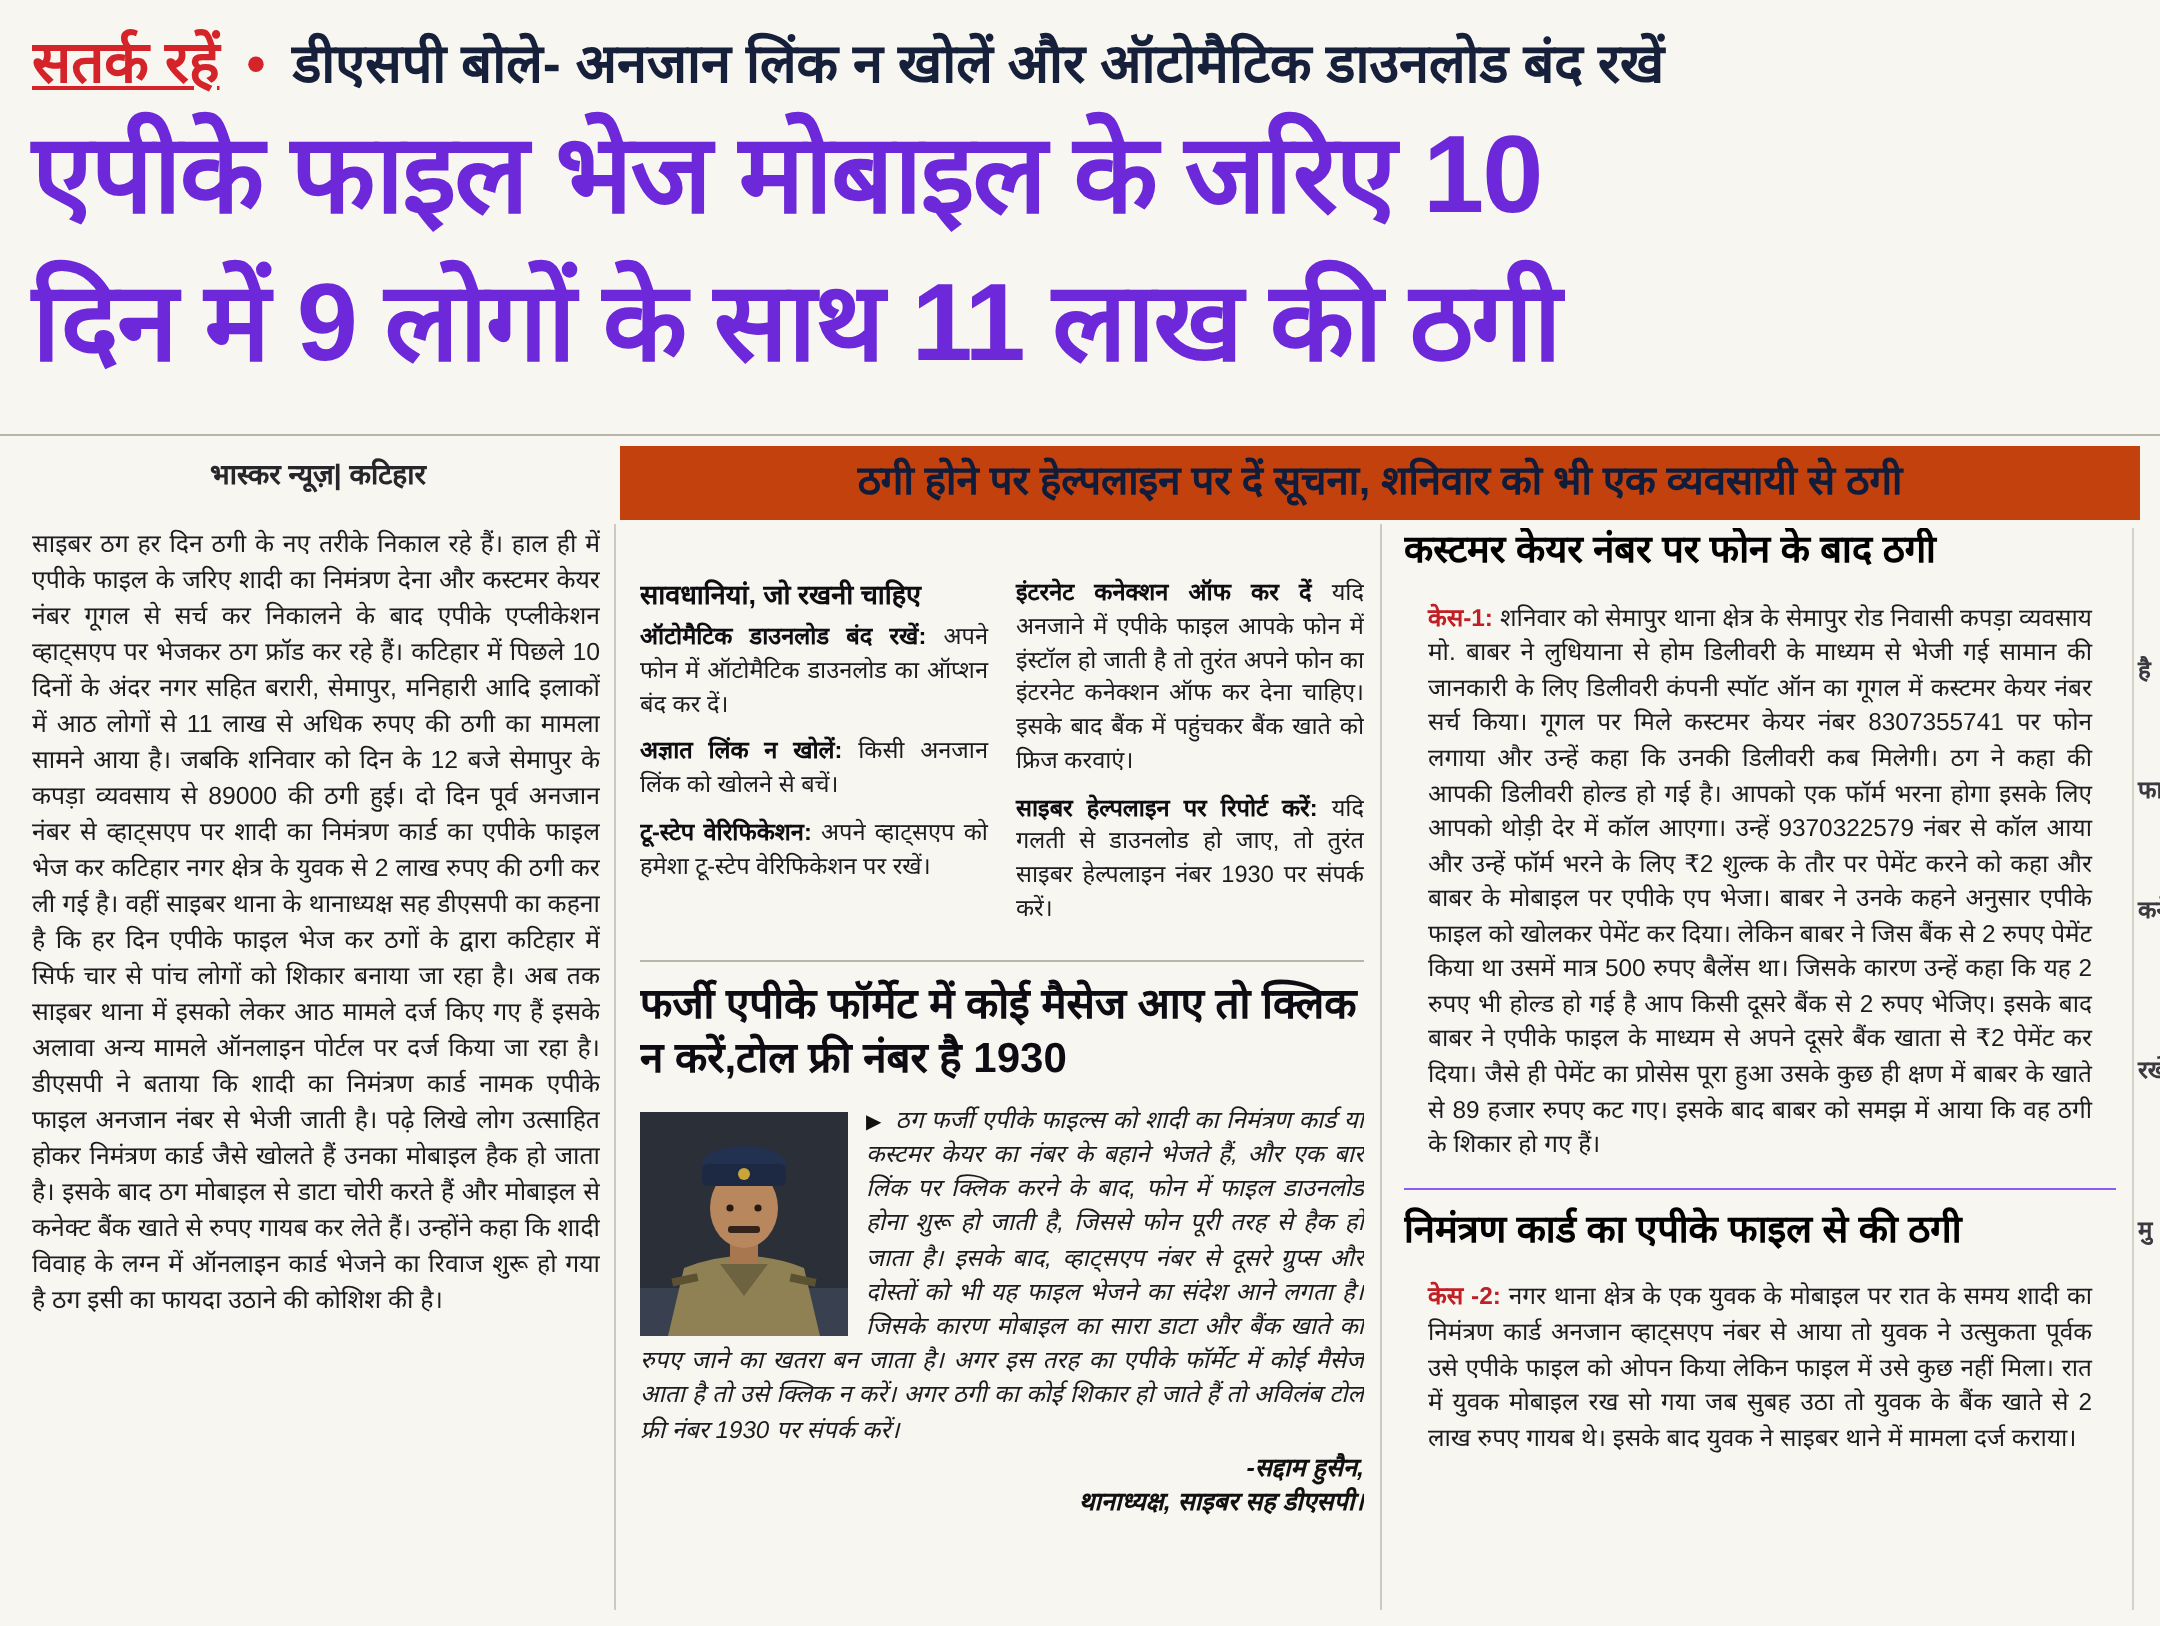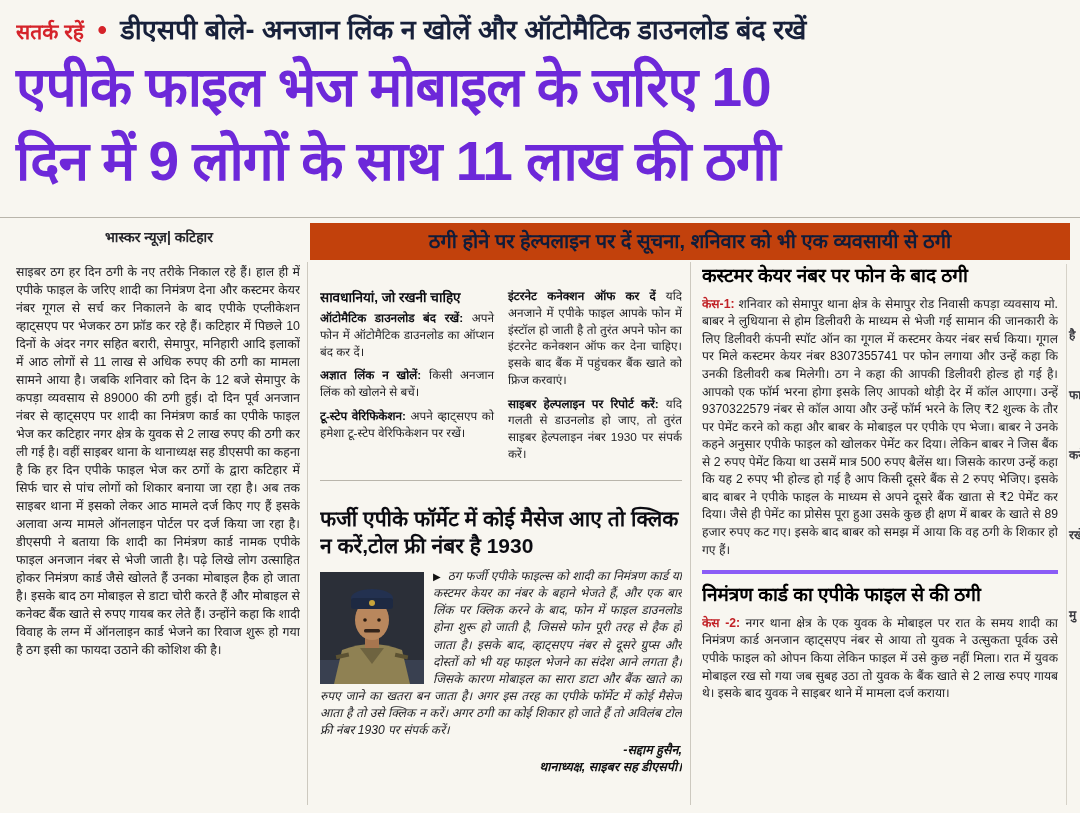--- a/index.html
+++ b/index.html
@@ -1,21 +1,21 @@
 <!DOCTYPE html>
 <html><head>
 <meta charset="utf-8">
 <style>
   html,body{margin:0;padding:0;}
   body{font-family:"Liberation Sans","DejaVu Sans",sans-serif;}
   .page{position:relative;width:1080px;height:813px;background:#f8f6f0;overflow:hidden;color:#15151a;}
 
   
   .topline{position:absolute;top:10px;left:16px;width:1048px;font-size:27px;font-weight:700;color:#17203a;white-space:nowrap;overflow:hidden;}
-  .topline .alert{color:#d5232a;font-size:21px;}
+  .topline .alert{color:#d5232a;font-size:29px;text-decoration:underline;}
   .topline .bullet{color:#d5232a;padding:0 6px;}
 
   
   .headline{position:absolute;top:50px;left:16px;width:1050px;font-size:55px;line-height:74px;font-weight:800;color:#6d28d9;letter-spacing:-1px;}
 
   .headline-rule{position:absolute;top:217px;left:0;width:1080px;height:1px;background:#b9b5ab;}
 
   .byline{position:absolute;top:227px;left:16px;width:286px;text-align:center;font-weight:700;font-size:14px;color:#26262b;}
 
   .subhead{position:absolute;top:223px;left:310px;width:740px;background:#c2410c;color:#101c3a;font-weight:700;font-size:20px;line-height:1.3;padding:5px 10px 6px;text-align:center;}
@@ -29,32 +29,32 @@
   .left-col p{margin:0;}
 
   
   .mid-col{position:absolute;top:264px;left:320px;width:362px;height:541px;overflow:hidden;}
   .precautions{display:flex;gap:14px;}
   .pre-col{flex:1;font-size:11.8px;line-height:1.42;text-align:justify;color:#1c1c20;margin-top:24px;}
   .pre-title{font-weight:800;font-size:13.5px;margin-bottom:3px;color:#0d0d12;}
   .pre-item{margin:0 0 7px;}
   .pre-item-title{font-weight:800;color:#0d0d12;}
 
-  .quote-sec{margin-top:10px;border-top:1px solid #b9b5ab;padding-top:24px;}
+  .quote-sec{margin-top:10px;border-top:1px solid #b9b5ab;padding-top:8px;}
   .quote-head{font-weight:800;font-size:21px;line-height:1.32;color:#0c0c12;}
   .quote-body{margin:8px 0 2px;font-style:italic;font-size:12.1px;line-height:1.42;text-align:justify;color:#1c1c20;}
   .quote-pointer{font-style:normal;color:#111;font-size:10px;padding-right:3px;}
   .photo{float:left;width:104px;height:112px;margin:4px 9px 3px 0;background:#2b2f38;}
   .quote-attr{text-align:right;font-weight:800;font-style:italic;font-size:12.6px;line-height:1.35;color:#111;}
 
   
   .right-col{position:absolute;top:264px;left:702px;width:356px;height:541px;overflow:hidden;}
   .case-head{font-weight:800;font-size:19px;line-height:1.3;color:#000000;margin:0 0 7px;}
-  .case-head.second{border-top:4px solid #8b5cf6;padding-top:9px;margin-top:11px;}
-  .case-text{margin:0;font-size:12.2px;line-height:1.44;text-align:justify;color:#1c1c20;}
+  .case-head.second{border-top:1px solid #8b5cf6;padding-top:9px;margin-top:11px;}
+  .case-text{margin:12px;font-size:12.2px;line-height:1.44;text-align:justify;color:#1c1c20;}
   .case-label{color:#c02025;font-weight:800;}
 
   
   .edge-strip{position:absolute;top:264px;right:0;width:13px;height:541px;overflow:hidden;background:#f8f6f0;border-left:1px solid #d6d2c8;}
   .edge-strip span{position:absolute;left:2px;font-size:12px;font-weight:700;color:#3a3a40;white-space:nowrap;}
 </style>
 </head>
 <body>
 
 <div class="page">

